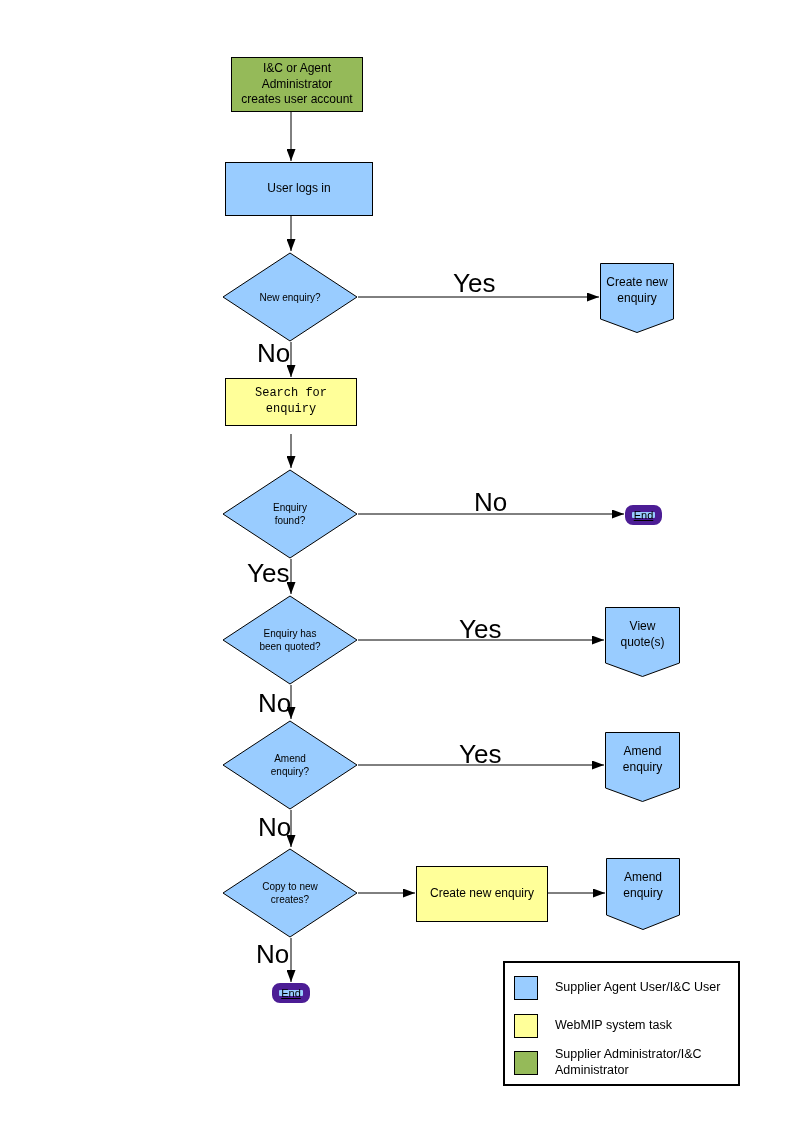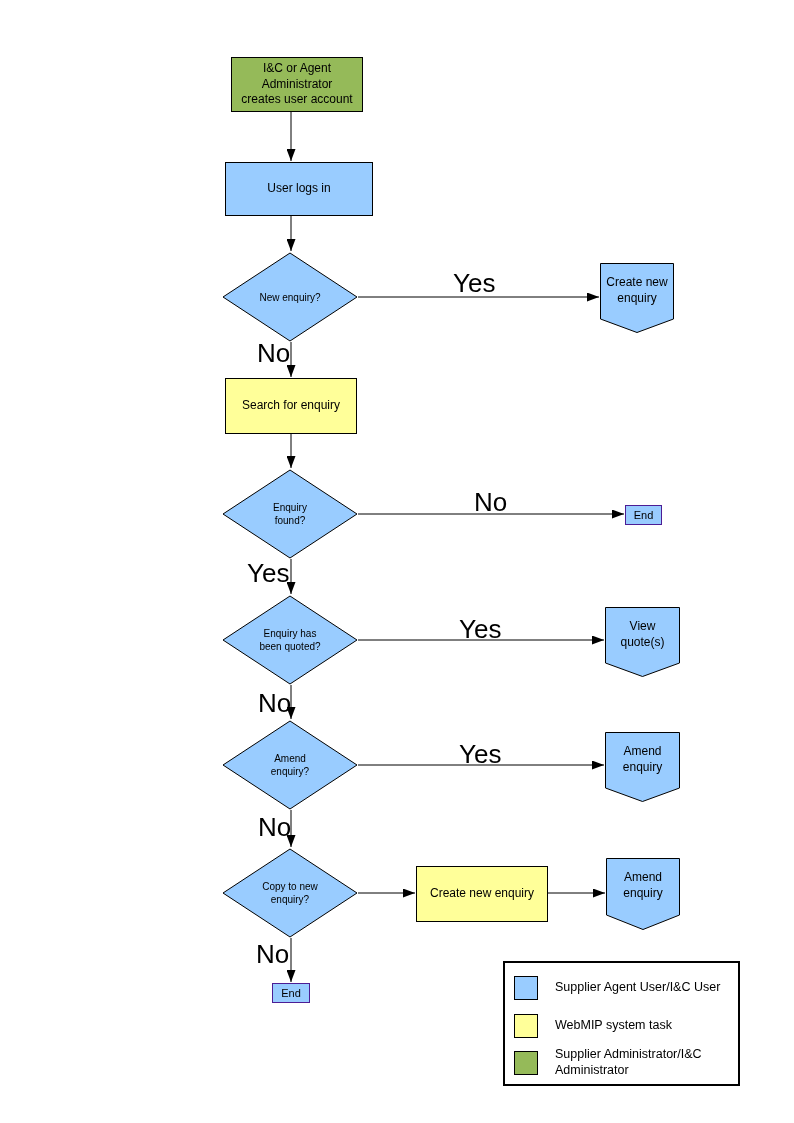--- a/index.html
+++ b/index.html
@@ -16,21 +16,21 @@
   .fill-yellow { background:#FFFF99; }
   .fill-green  { background:#95BA59; }
 
   .shape-node { position:absolute; }
   .shape-node svg { position:absolute; left:0; top:0; display:block; }
   .shape-label { position:absolute; display:flex; align-items:center; justify-content:center;
                  text-align:center; line-height:1.3; white-space:pre-line; }
   .diamond-label { left:0; right:0; top:0; bottom:0; font-size:10px; padding:0 20px; }
   .pent-label { left:0; right:0; top:0; height:56px; font-size:12px; padding:0 1px; }
 
-  .stadium { border:1px solid #4c1d95; border-radius:0; background:#99CCFF; font-size:11px; white-space:nowrap; }
+  .stadium { border:7px solid #4c1d95; border-radius:8px; background:#99CCFF; font-size:11px; white-space:nowrap;text-decoration:underline; }
 
   .edge-label { position:absolute; font-size:26px; line-height:1; white-space:nowrap; }
 
   .legend { position:absolute; left:503px; top:953px; width:237px; height:125px;
             border:2px solid #000; background:#fff;margin-top:8px; }
   .legend-item { position:absolute; left:9px; right:6px; display:flex; align-items:center; }
   .legend-swatch { width:24px; height:24px; border:1px solid #000; flex:0 0 24px; }
   .legend-label { margin-left:17px; font-size:12.5px; line-height:1.25; }
 </style>
 </head>
@@ -62,21 +62,21 @@
 
   <div class="node rect fill-green" style="left:231px; top:57px; width:132px; height:55px;">
     <span>I&amp;C or Agent Administrator
 creates user account</span>
   </div>
 
   <div class="node rect fill-blue" style="left:225px; top:162px; width:148px; height:54px;">
     <span>User logs in</span>
   </div>
 
-  <div class="node rect fill-yellow" style="left:225px; top:378px; width:132px; height:56px;">
+  <div class="node rect fill-yellow" style="left:225px; top:378px; width:132px; height:48px;font-family:Liberation Mono, monospace;">
     <span>Search for enquiry</span>
   </div>
 
   <div class="node rect fill-yellow" style="left:416px; top:866px; width:132px; height:56px;">
     <span>Create new enquiry</span>
   </div>
 
   <div class="shape-node" style="left:222px; top:252px; width:136px; height:90px;">
     <svg width="136" height="90">
       <polygon points="68,1 135,45 68,89 1,45" fill="#99CCFF" stroke="#000" stroke-width="1"></polygon>
@@ -106,21 +106,21 @@
     </svg>
     <div class="shape-label diamond-label">Amend
 enquiry?</div>
   </div>
 
   <div class="shape-node" style="left:222px; top:848px; width:136px; height:90px;">
     <svg width="136" height="90">
       <polygon points="68,1 135,45 68,89 1,45" fill="#99CCFF" stroke="#000" stroke-width="1"></polygon>
     </svg>
     <div class="shape-label diamond-label">Copy to new
-enquiry?</div>
+creates?</div>
   </div>
 
   <div class="shape-node" style="left:600px; top:263px; width:74px; height:70px;">
     <svg width="74" height="70">
       <polygon points="0.5,0.5 73.5,0.5 73.5,56 37,69.5 0.5,56" fill="#99CCFF" stroke="#000" stroke-width="1"></polygon>
     </svg>
     <div class="shape-label pent-label">Create new
 enquiry</div>
   </div>
 

